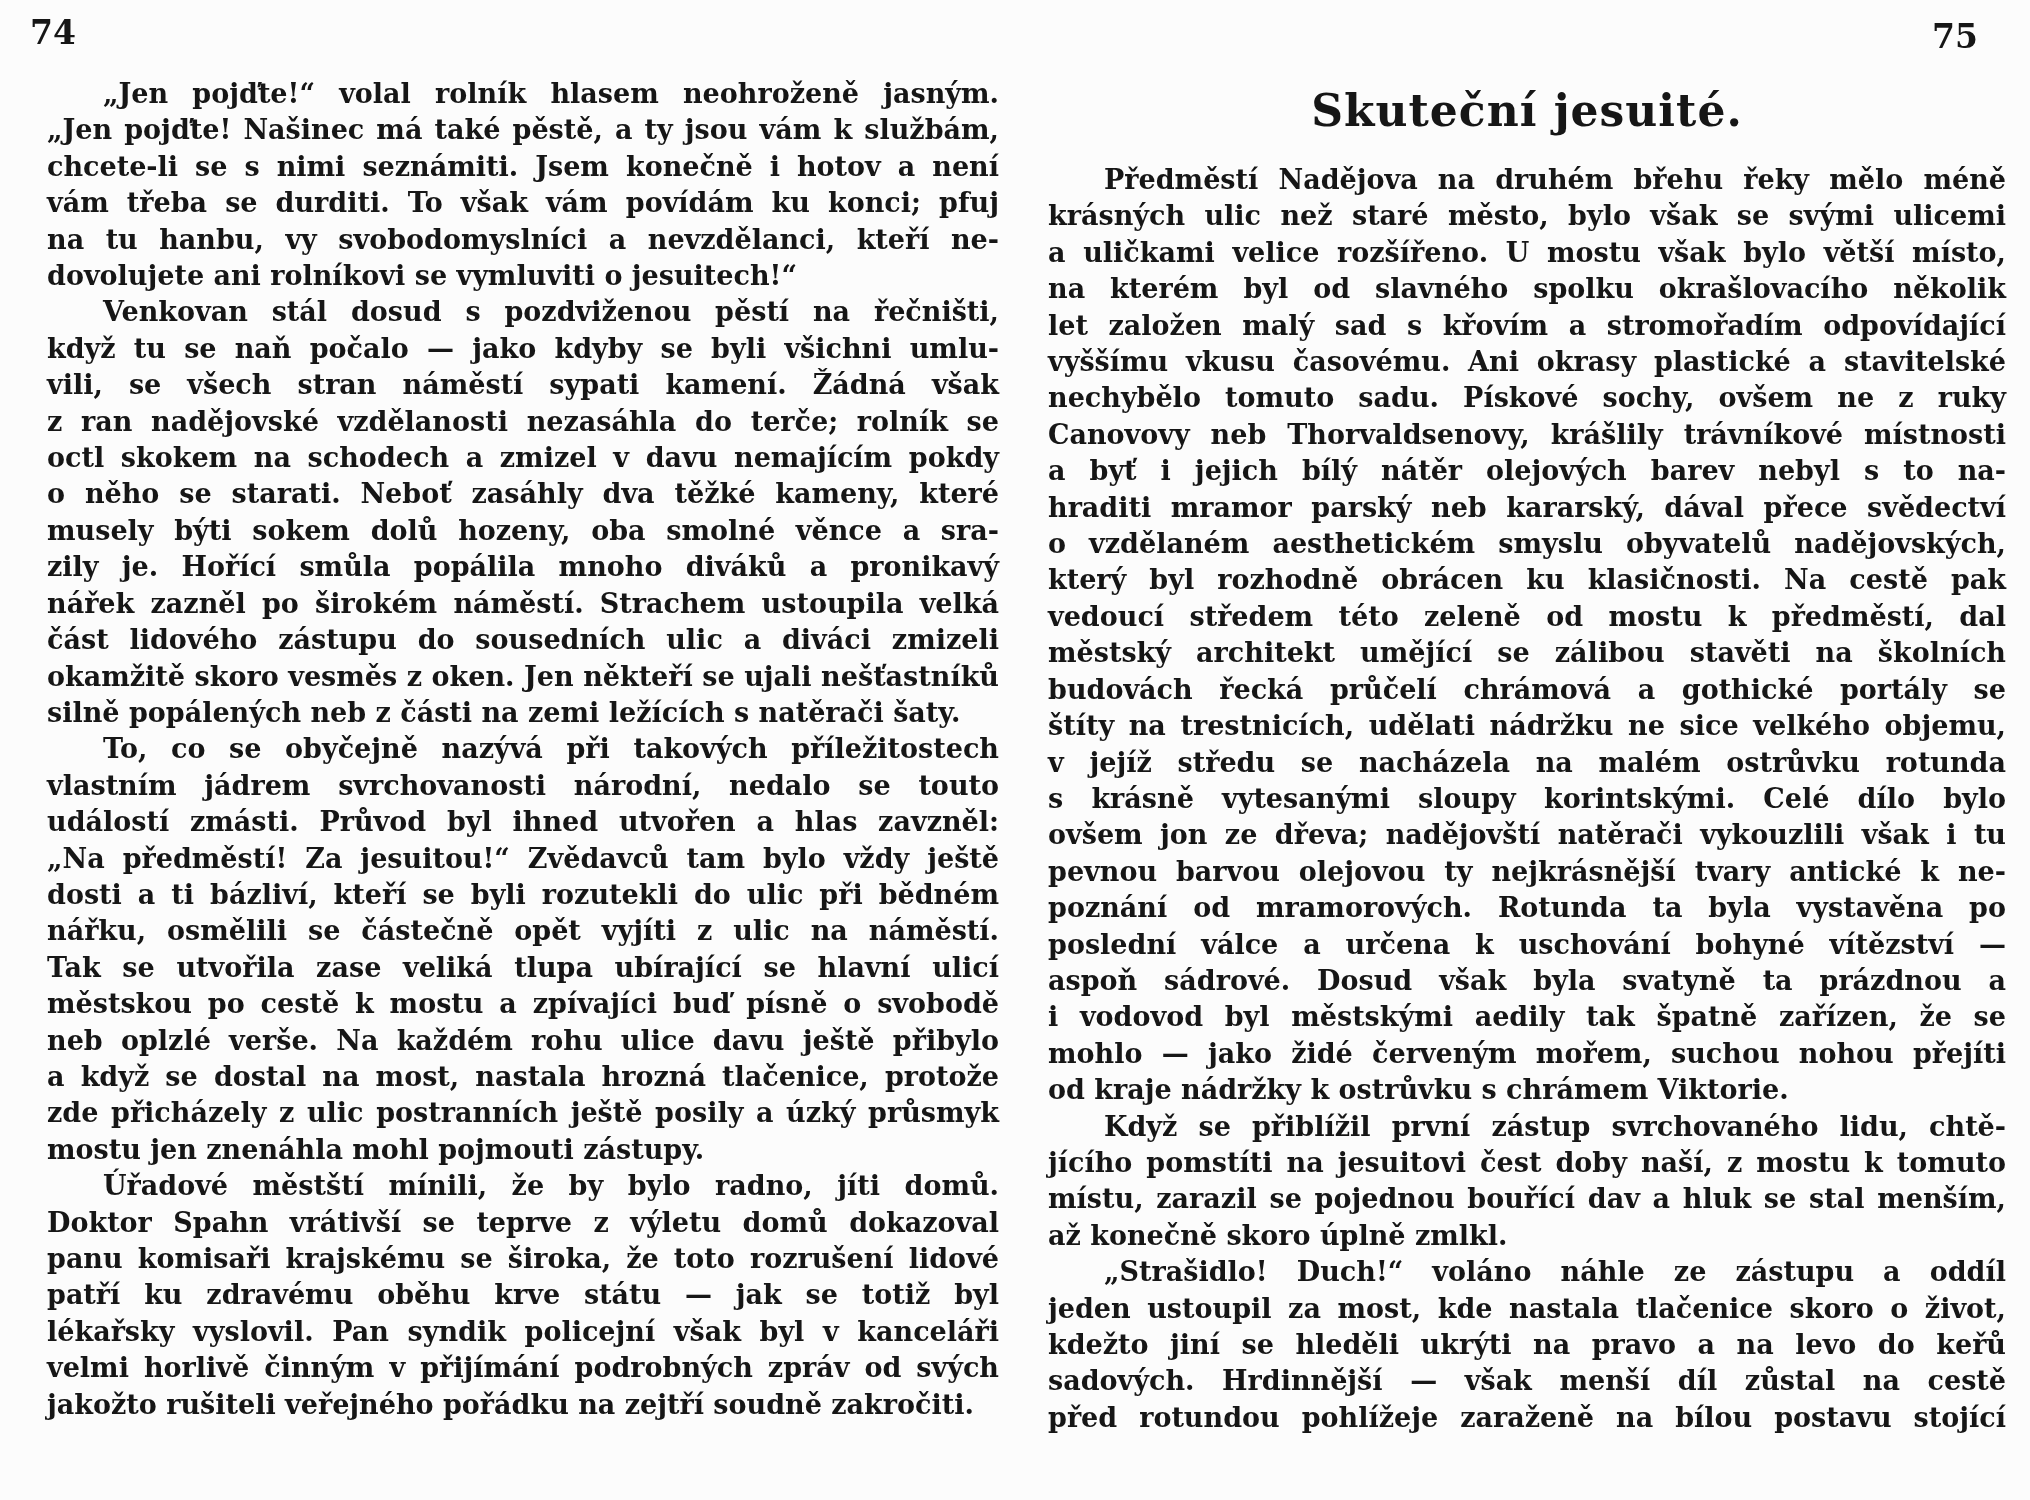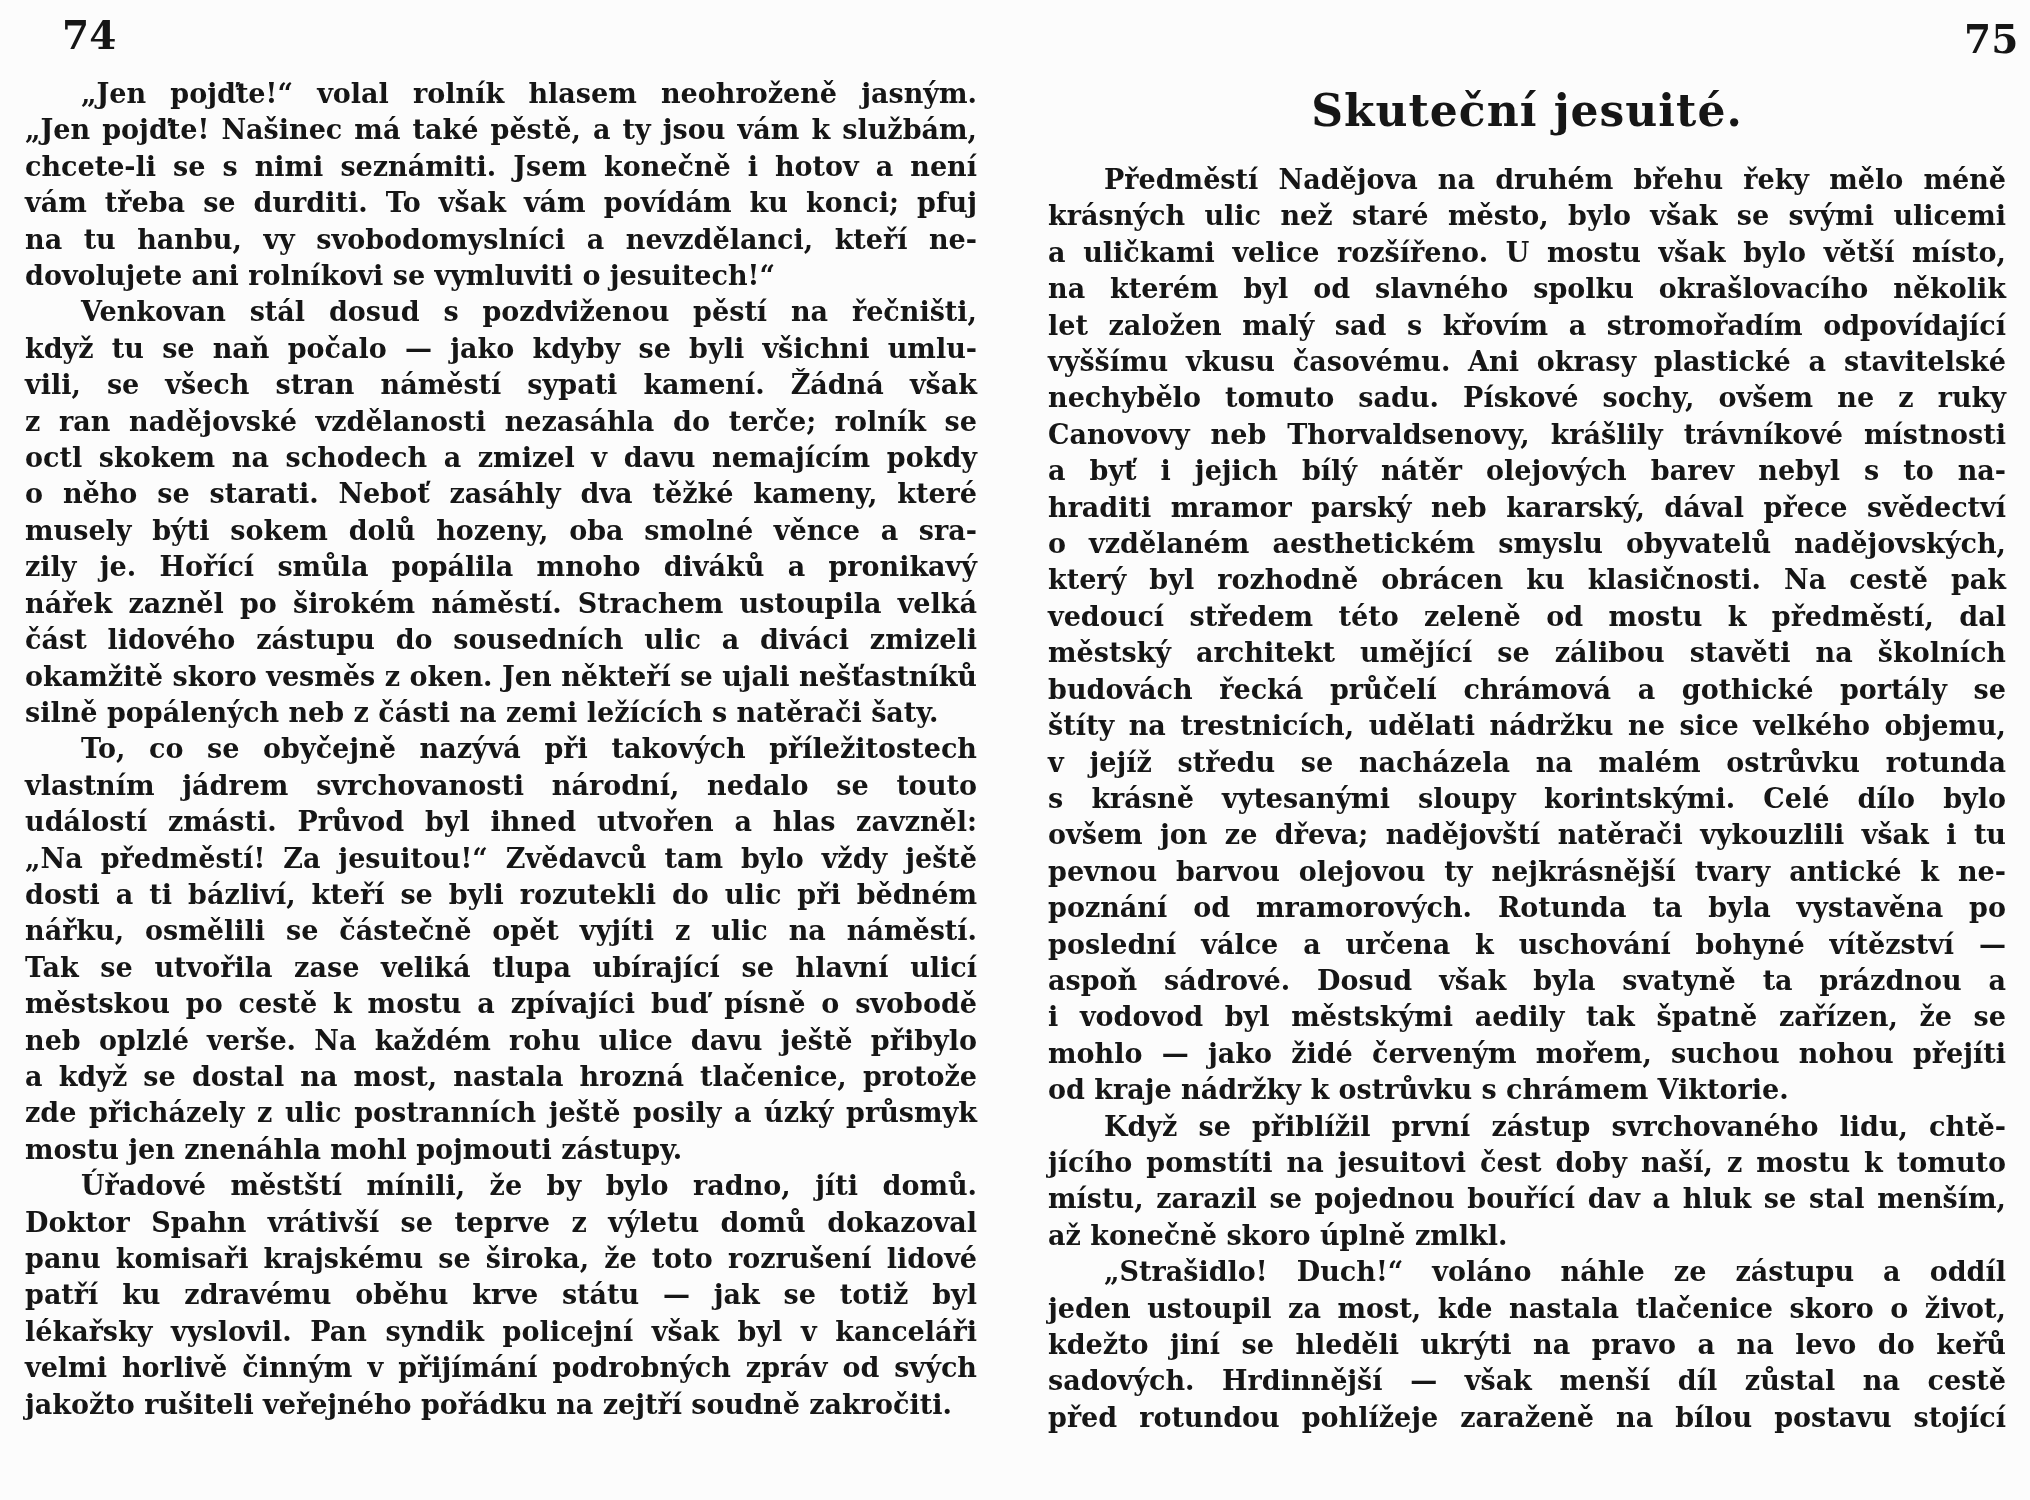--- a/index.html
+++ b/index.html
@@ -7,28 +7,27 @@
   body {
     position: relative;
     background: #fcfcfc;
     color: #161616;
     font-family: "DejaVu Serif", serif;
     font-weight: 700;
     overflow: hidden;
   }
   .page-number {
     position: absolute;
-    font-size: 39px;
+    font-size: 33px;
     line-height: 1;
-    margin-left: 32px;
   }
   #num-left  { left: 30px;  top: 16px; }
   #num-right { left: 1932px; top: 20px; }
   .text-col { position: absolute; width: 952px; }
-  #left-col  { left: 25px;   top: 76px; }
+  #left-col  { left: 47px;   top: 76px; }
   #right-col { left: 1048px; top: 76px; width: 958px; }
   .heading {
     font-size: 44px;
     line-height: 42px;
     text-align: center;
     margin: 14px 0 30px 0;
     letter-spacing: 1px;
   }
   .para { }
   .line {

